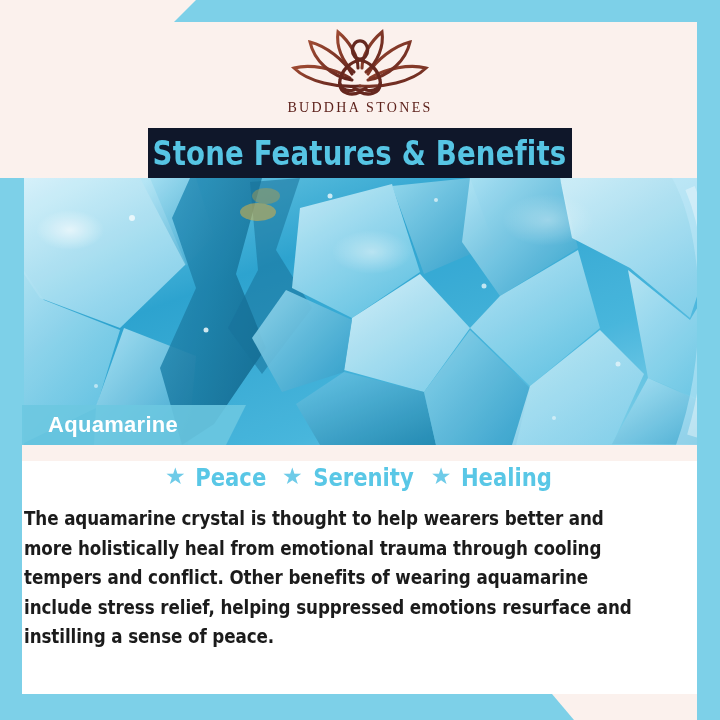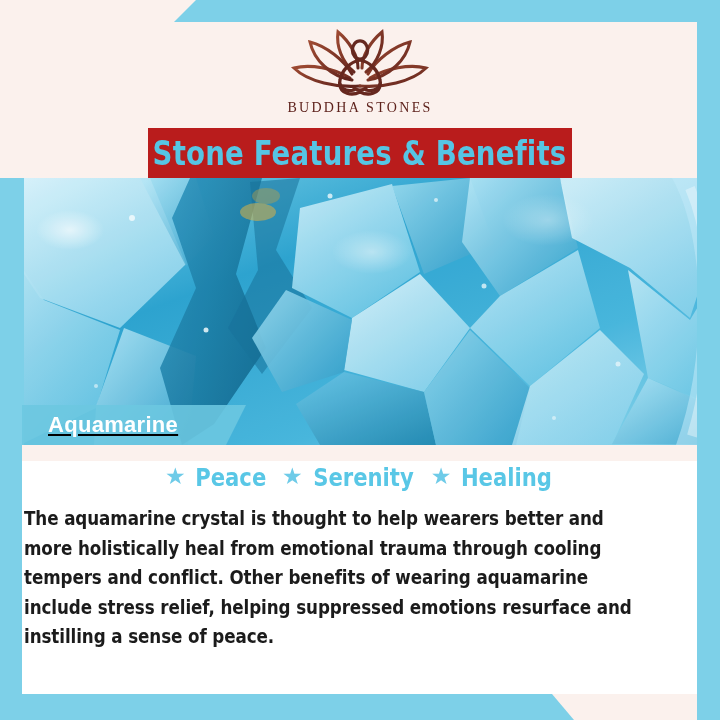--- a/index.html
+++ b/index.html
@@ -78,21 +78,21 @@
     font-size: 14px;
     letter-spacing: 2.3px;
     color: #5e221c;
     font-weight: 400;
   }
 
   .title-band {
     position: absolute;
     left: 148px; top: 128px;
     width: 424px; height: 50px;
-    background: #b91c1c;
+    background: #0f172a;
     display: flex;
     align-items: center;
     justify-content: center;
     z-index: 3;
   }
   .title-text {
     font-family: "Liberation Sans Narrow", "DejaVu Sans Condensed", "Liberation Sans", sans-serif;
     font-weight: bold;
     font-size: 33px;
     letter-spacing: 0.2px;
@@ -122,21 +122,20 @@
 
   .stone-tag {
     position: absolute;
     left: 20px; top: 405px;
     width: 226px; height: 40px;
     background: rgba(108, 199, 224, 0.88);
     clip-path: polygon(0 0, 226px 0, 206px 40px, 0 40px);
     display: flex;
     align-items: center;
     z-index: 5;
-    text-decoration: underline;
   }
   .stone-tag span {
     margin-left: 28px;
     color: #ffffff;
     font-size: 22px;
     font-weight: bold;
     letter-spacing: 0.3px;
   }
 
   

